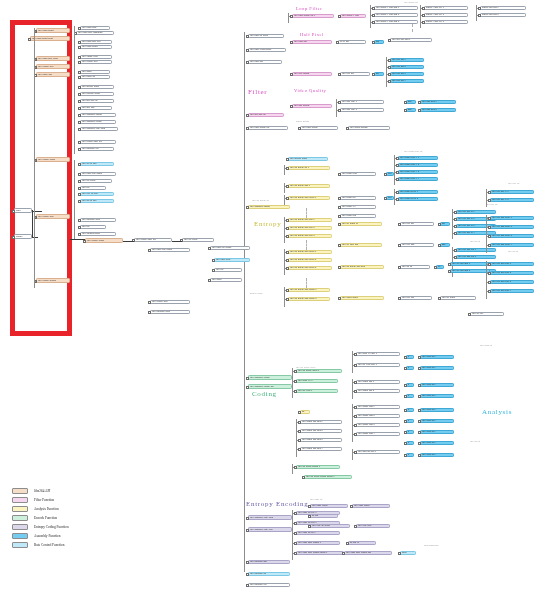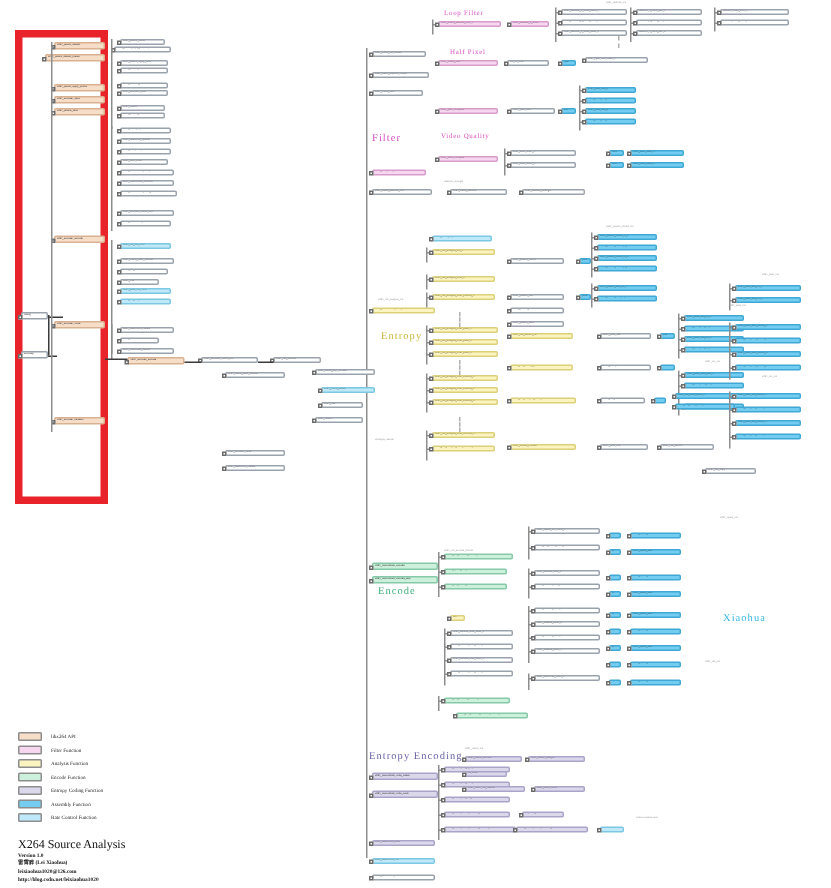--- a/index.html
+++ b/index.html
@@ -104,23 +104,23 @@
 
 <div id="canvas">
 
   <div id="left-tree"></div>
 
   <div class="section-label sl-sub" style="left:296px;top:6px;">Loop Filter</div>
   <div class="section-label sl-sub" style="left:300px;top:32px;">Half Pixel</div>
   <div class="section-label sl-sub" style="left:294px;top:88px;">Video Quality</div>
   <div class="section-label sl-filter" style="left:248px;top:88px;">Filter</div>
   <div class="section-label sl-analysis" style="left:254px;top:220px;">Entropy</div>
-  <div class="section-label sl-encode" style="left:252px;top:390px;">Encode</div>
+  <div class="section-label sl-encode" style="left:252px;top:390px;">Coding</div>
   <div class="section-label sl-entropy" style="left:246px;top:500px;">Entropy Encoding</div>
-  <div class="section-label sl-assembly" style="left:482px;top:408px;">Xiaohua</div>
+  <div class="section-label sl-assembly" style="left:482px;top:408px;">Analysis</div>
 
   <div id="red-box"></div>
 
   <div id="legend">
       <div class="leg-row">
         <div class="leg-sw" style="background: rgb(246, 221, 200);"></div>
         <div class="leg-txt">libx264 API</div>
       </div>
       <div class="leg-row">
         <div class="leg-sw" style="background: rgb(247, 214, 239);"></div>
@@ -141,27 +141,20 @@
       <div class="leg-row">
         <div class="leg-sw" style="background: rgb(116, 205, 240);"></div>
         <div class="leg-txt">Assembly Function</div>
       </div>
       <div class="leg-row">
         <div class="leg-sw" style="background: rgb(191, 233, 248);"></div>
         <div class="leg-txt">Rate Control Function</div>
       </div>
     </div>
 
-  <div id="titleblock">
-    <div id="tb-title">X264 Source Analysis</div>
-    <div class="tb-line">Version 1.0</div>
-    <div class="tb-line">雷霄骅 (Lei Xiaohua)</div>
-    <div class="tb-line">leixiaohua1020@126.com</div>
-    <div class="tb-line">http://blog.csdn.net/leixiaohua1020</div>
-  </div>
 
 <div class="node api" style="left: 36px; top: 28px; width: 34px; height: 5px;">x264_param_default</div>
     <div class="bullet" style="left: 33.8px; top: 29.6px;"></div>
     <div class="node api" style="left: 30px; top: 36px; width: 40px; height: 5px;">x264_param_default_preset</div>
     <div class="bullet" style="left: 27.8px; top: 37.6px;"></div>
     <div class="node api" style="left: 36px; top: 56px; width: 34px; height: 5px;">x264_param_apply_profile</div>
     <div class="bullet" style="left: 33.8px; top: 57.6px;"></div>
     <div class="node api" style="left: 36px; top: 64px; width: 34px; height: 5px;">x264_encoder_open</div>
     <div class="bullet" style="left: 33.8px; top: 65.6px;"></div>
     <div class="node api" style="left: 36px; top: 72px; width: 34px; height: 5px;">x264_picture_alloc</div>

